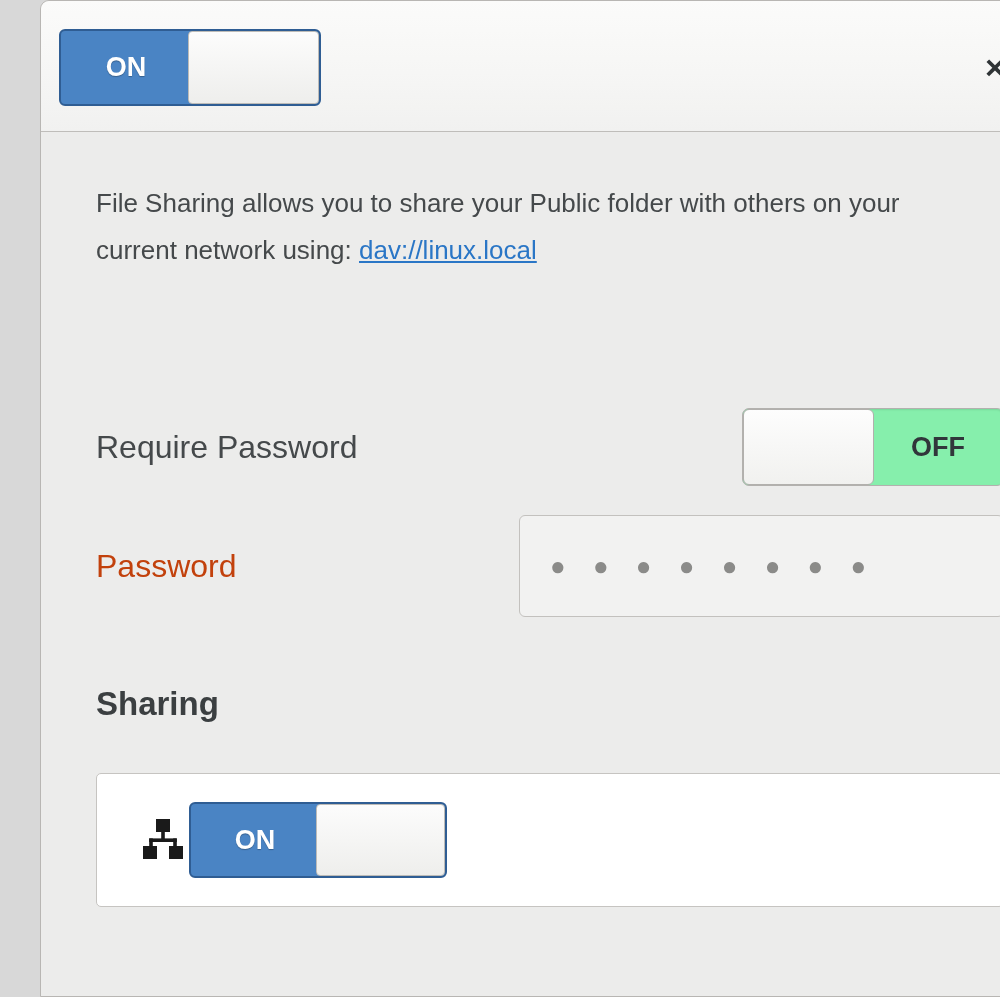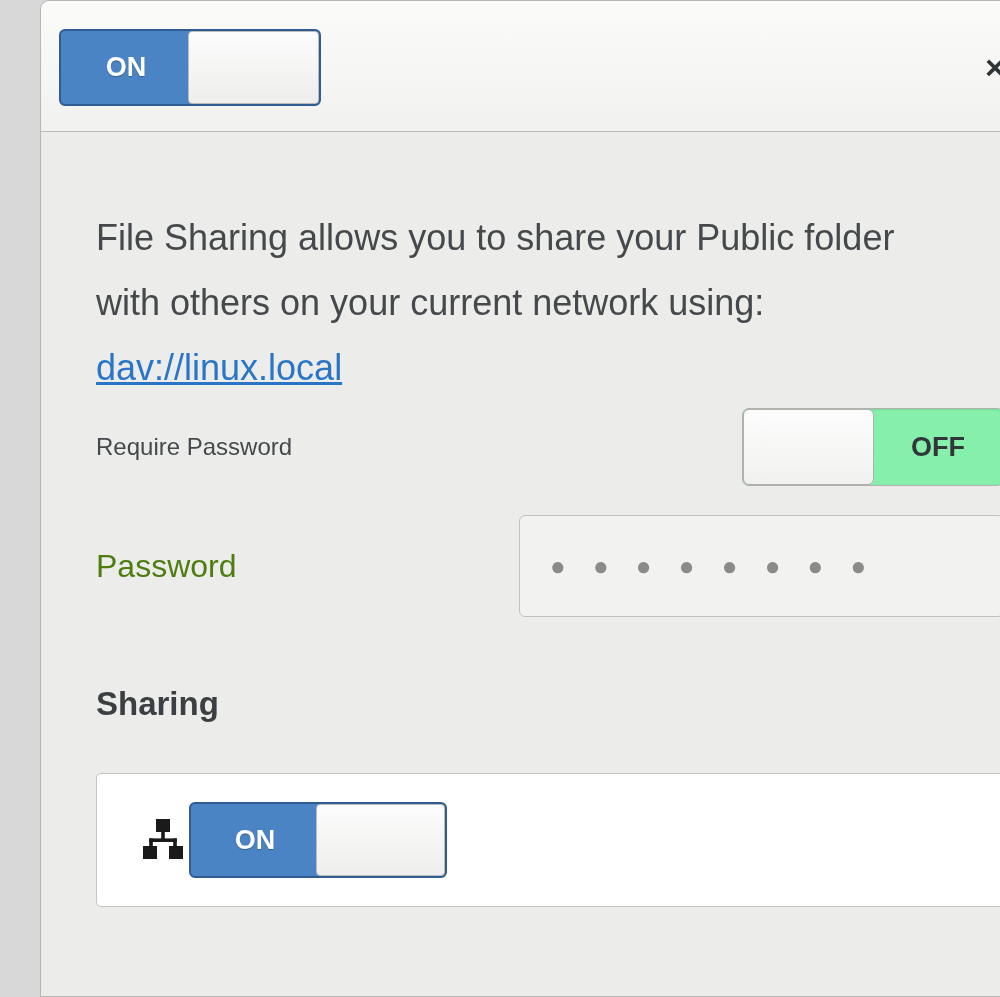--- a/index.html
+++ b/index.html
@@ -132,23 +132,23 @@
 
   
   .body {
     position: relative;
     padding: 0;
   }
 
   .description {
     position: absolute;
     left: 55px;
-    top: 74px;
+    top: 48px;
     width: 820px;
-    font-size: 36px;
+    font-size: 26px;
     line-height: 1.8;
     color: #45494b;
   }
   .description a {
     color: #2a76c6;
     text-decoration: underline;
     cursor: pointer;
   }
 
   
@@ -157,21 +157,21 @@
     left: 55px;
     top: 276px;
     width: 908px;
     height: 78px;
   }
   .row-require .label {
     position: absolute;
     left: 0;
     top: 50%;
     transform: translateY(-50%);
-    font-size: 24px;
+    font-size: 32px;
     color: #45494b;
   }
   #require-switch {
     position: absolute;
     right: 0;
     top: 0;
     width: 262px;
     height: 78px;
   }
   #require-switch .slot { width: 130px; font-size: 27px; }
@@ -184,21 +184,21 @@
     top: 383px;
     width: 908px;
     height: 102px;
   }
   .row-password .label {
     position: absolute;
     left: 0;
     top: 50%;
     transform: translateY(-50%);
     font-size: 32px;
-    color: #4d7c0f;
+    color: #c2410c;
   }
   .password-field {
     position: absolute;
     right: 0;
     top: 0;
     width: 485px;
     height: 102px;
     box-sizing: border-box;
     background: #f2f2f1;
     border: 1px solid #c3c1be;

